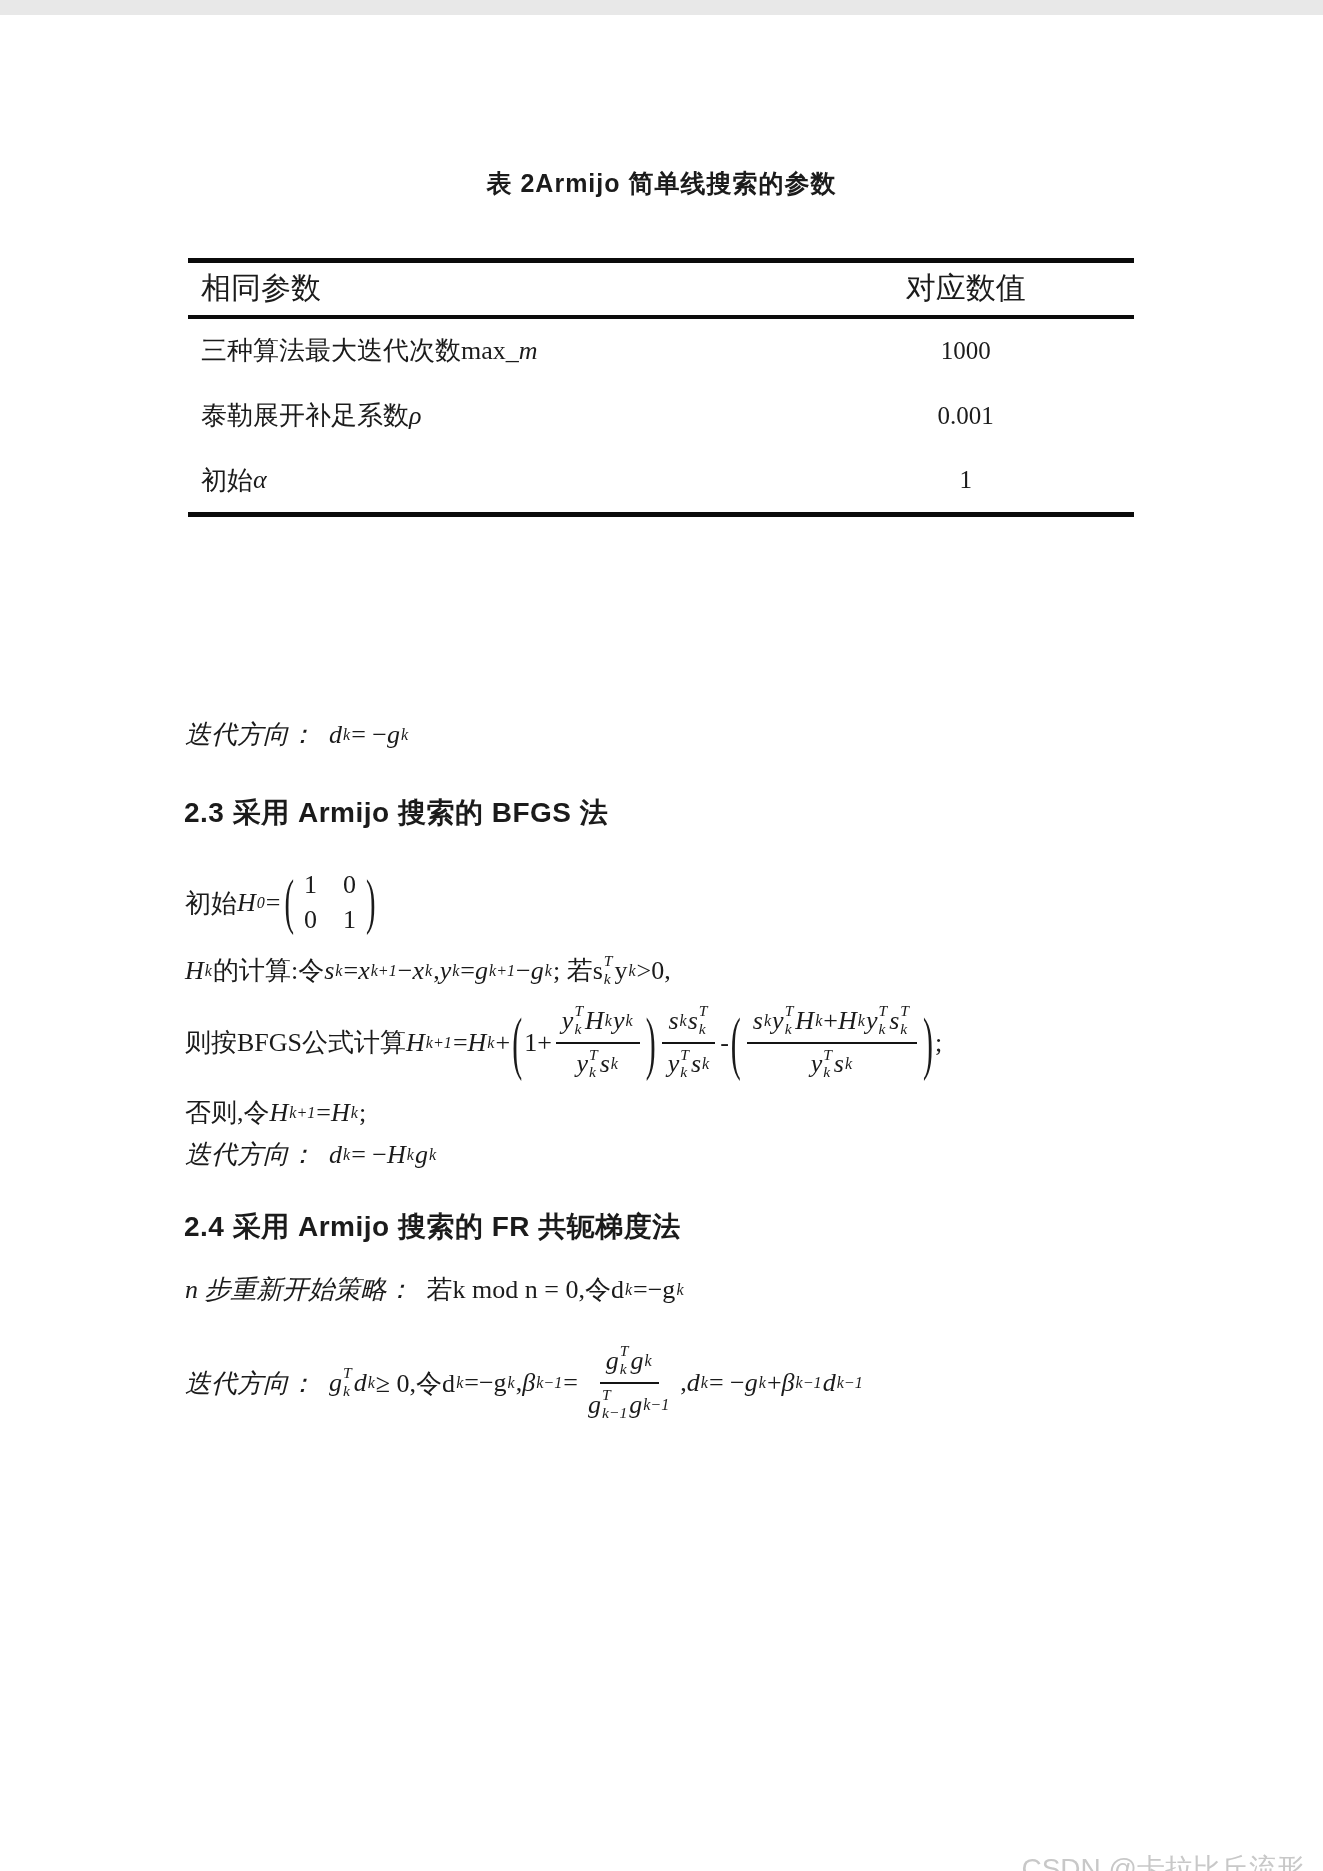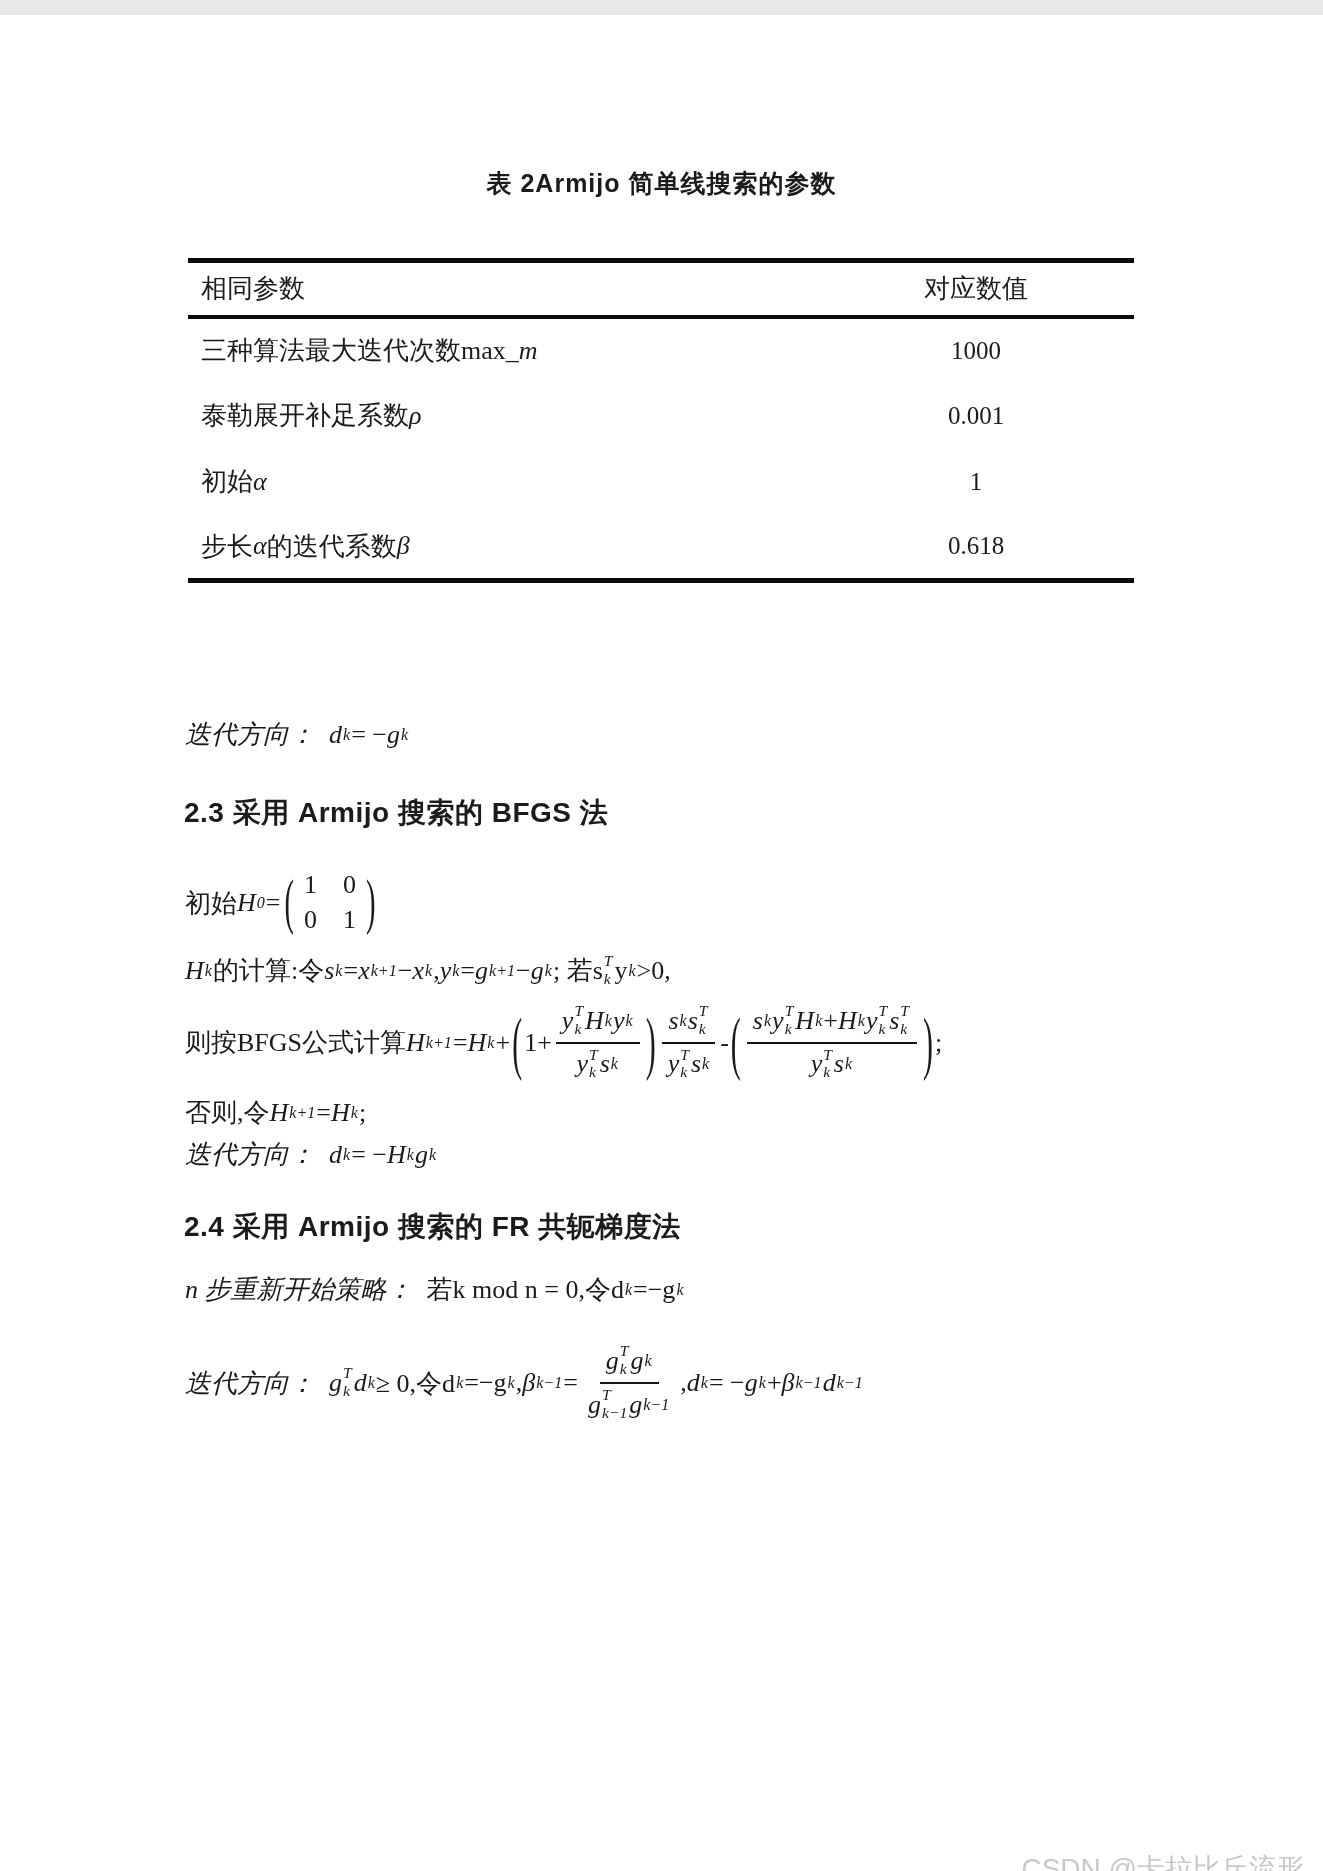--- a/index.html
+++ b/index.html
@@ -20,21 +20,21 @@
   }
   table.params{
     position:absolute;left:188px;top:243px;width:946px;
     border-collapse:collapse;
     border-top:5px solid #0b0b0b;
     border-bottom:5px solid #0b0b0b;
     font-size:26px;
   }
   table.params thead tr{height:56px;border-bottom:4px solid #0b0b0b;}
   table.params tbody tr{height:66px;}
-  table.params th{font-weight:normal;font-size:26px;}
+  table.params th{font-weight:normal;font-size:30px;}
   table.params th:first-child, table.params td:first-child{text-align:left;padding-left:13px;}
   table.params th:last-child, table.params td:last-child{text-align:center;padding-right:40px;}
   table.params td:last-child{font-size:25px;}
   .sec-heading{
     position:absolute;left:184px;
     font-family:"Liberation Sans","DejaVu Sans",sans-serif;
     font-weight:bold;font-size:28px;letter-spacing:0.5px;
     white-space:nowrap;
   }
   .line{
@@ -115,29 +115,20 @@
             </span></td>
         <td>0.001</td>
       </tr>
       <tr>
         <td><span class="math">
               <span class="mt">初始</span>
               <span class="mi">α</span>
             </span></td>
         <td>1</td>
       </tr>
-      <tr>
-        <td><span class="math">
-              <span class="mt">步长</span>
-              <span class="mi">α</span>
-              <span class="mt"> 的迭代系数</span>
-              <span class="mi">β</span>
-            </span></td>
-        <td>0.618</td>
-      </tr>
     </tbody>
   </table>
 
   <div id="l22dir" class="line">
     <span class="lbl">迭代方向：</span>
     <span class="math">
         <span class="mi">d</span>
         <span class="msub">k</span>
         <span class="mt"> = −</span>
         <span class="mi">g</span>

